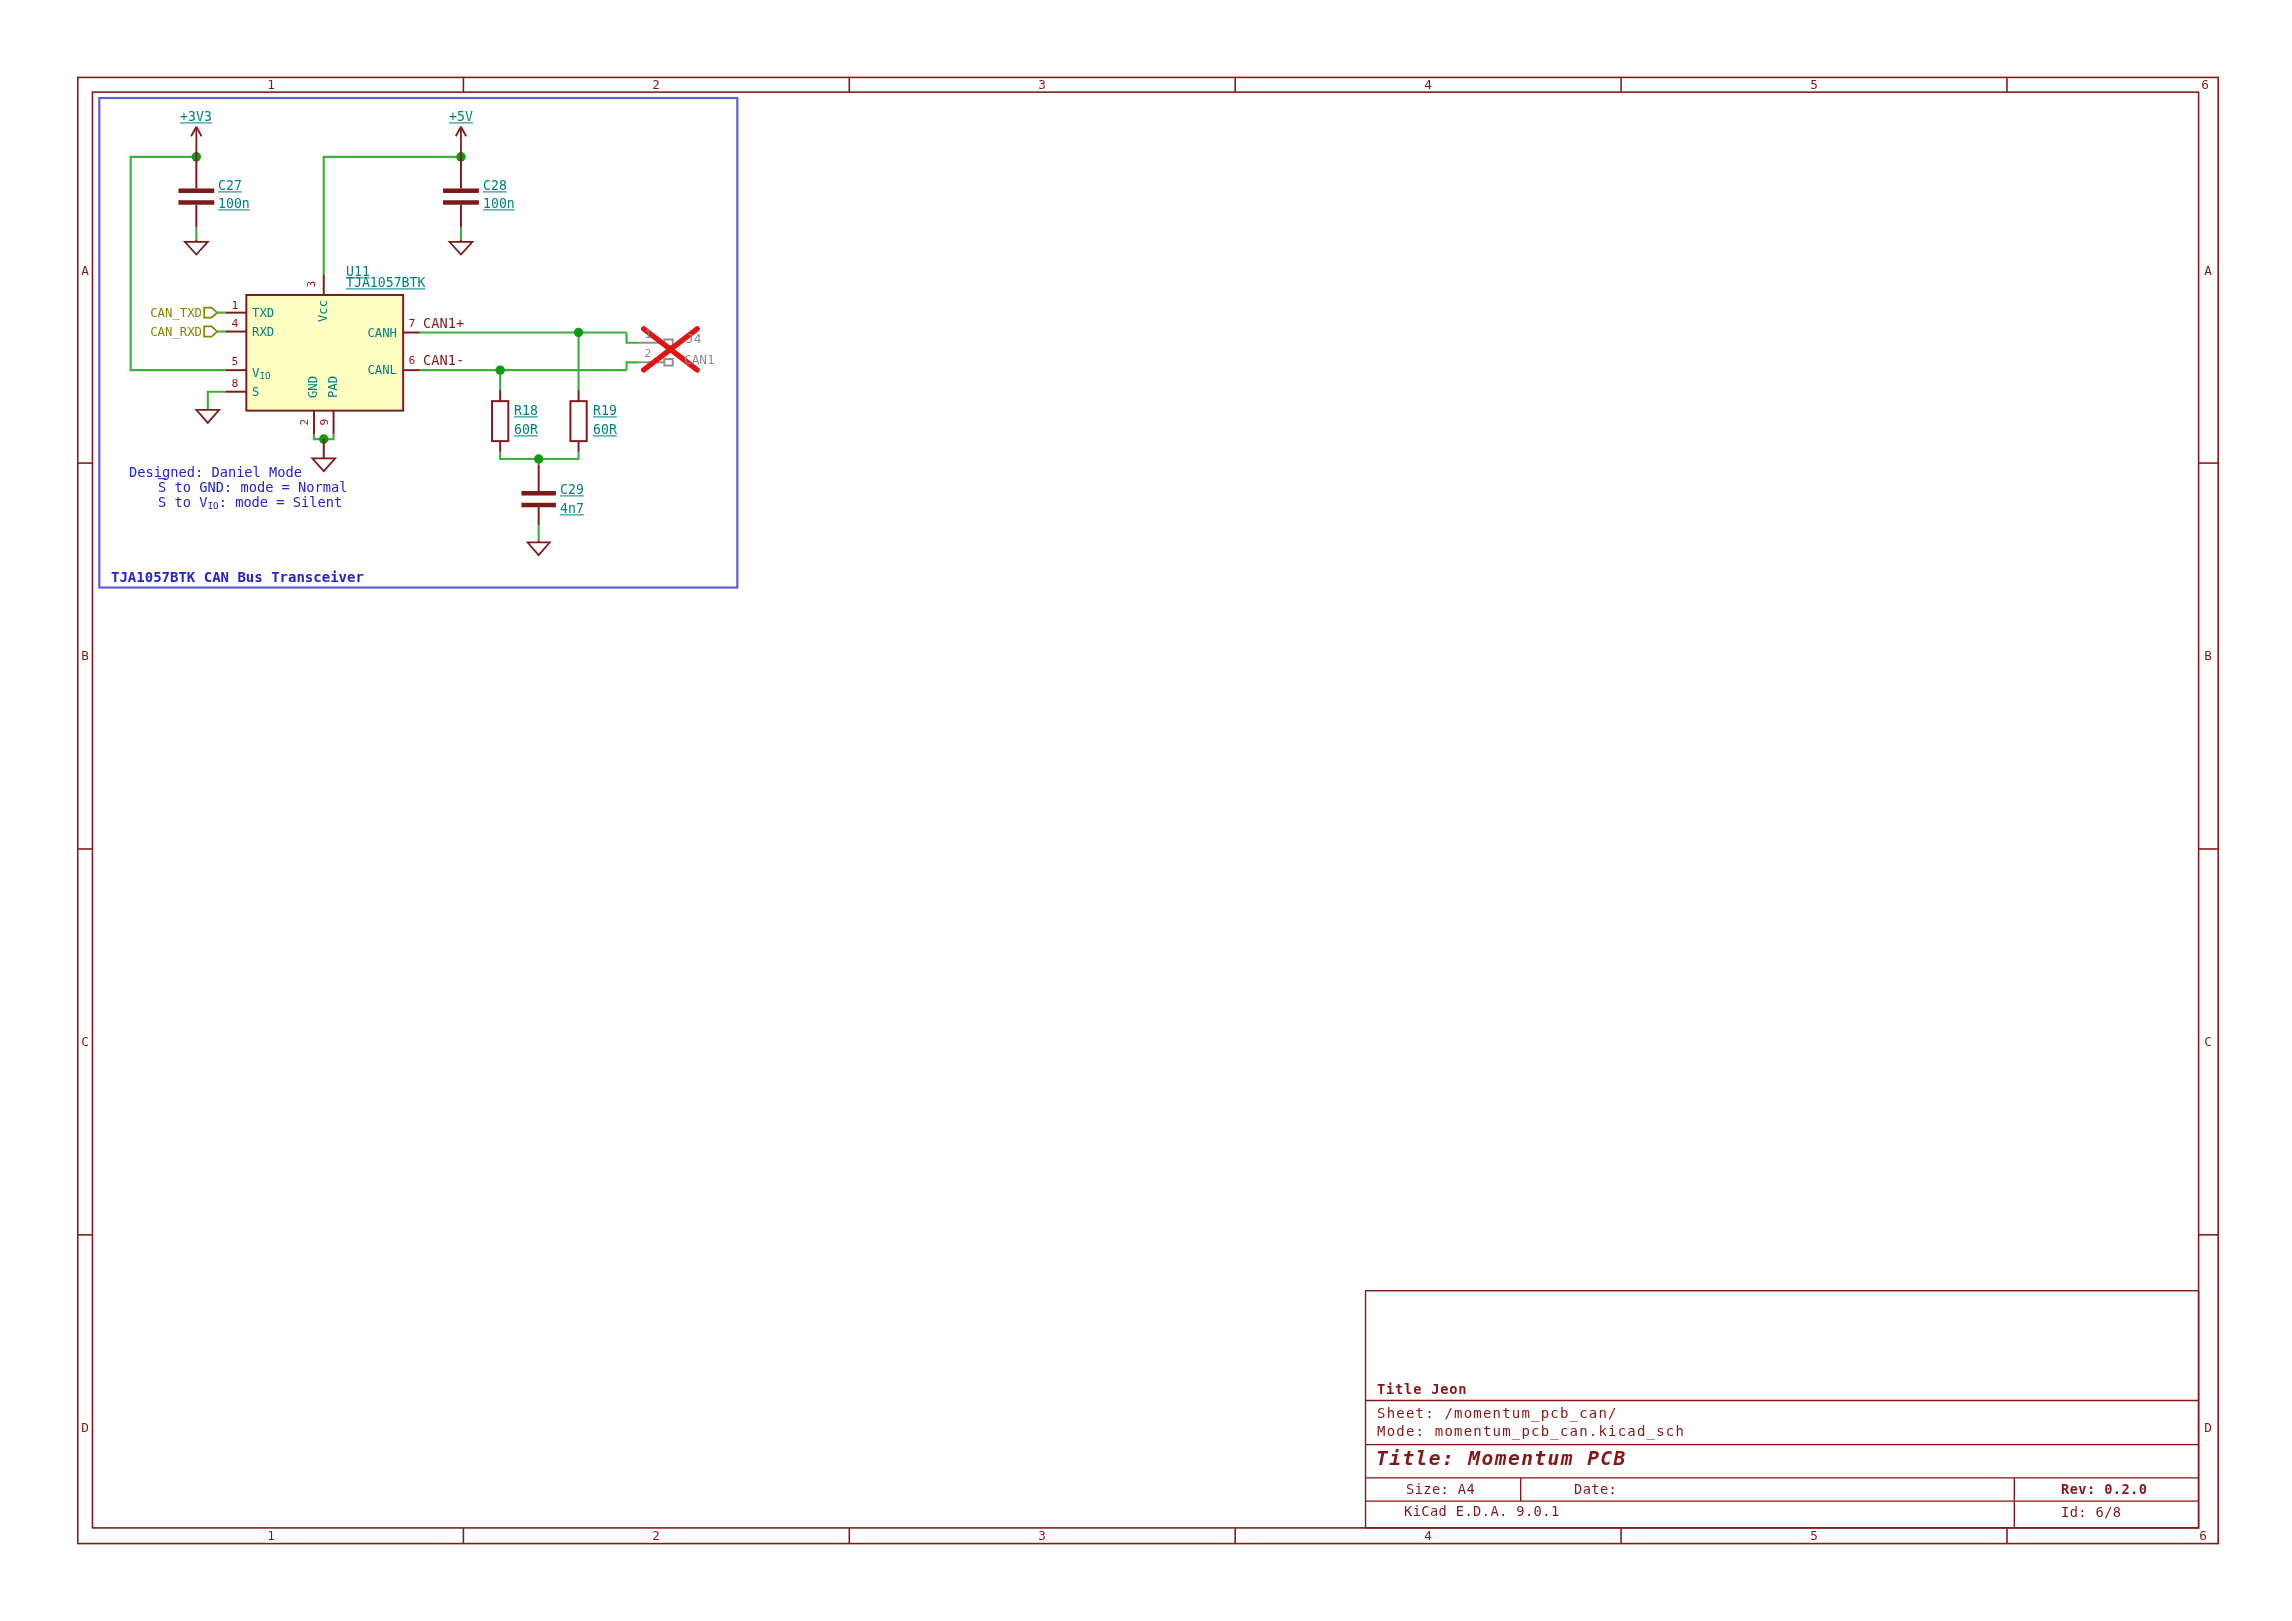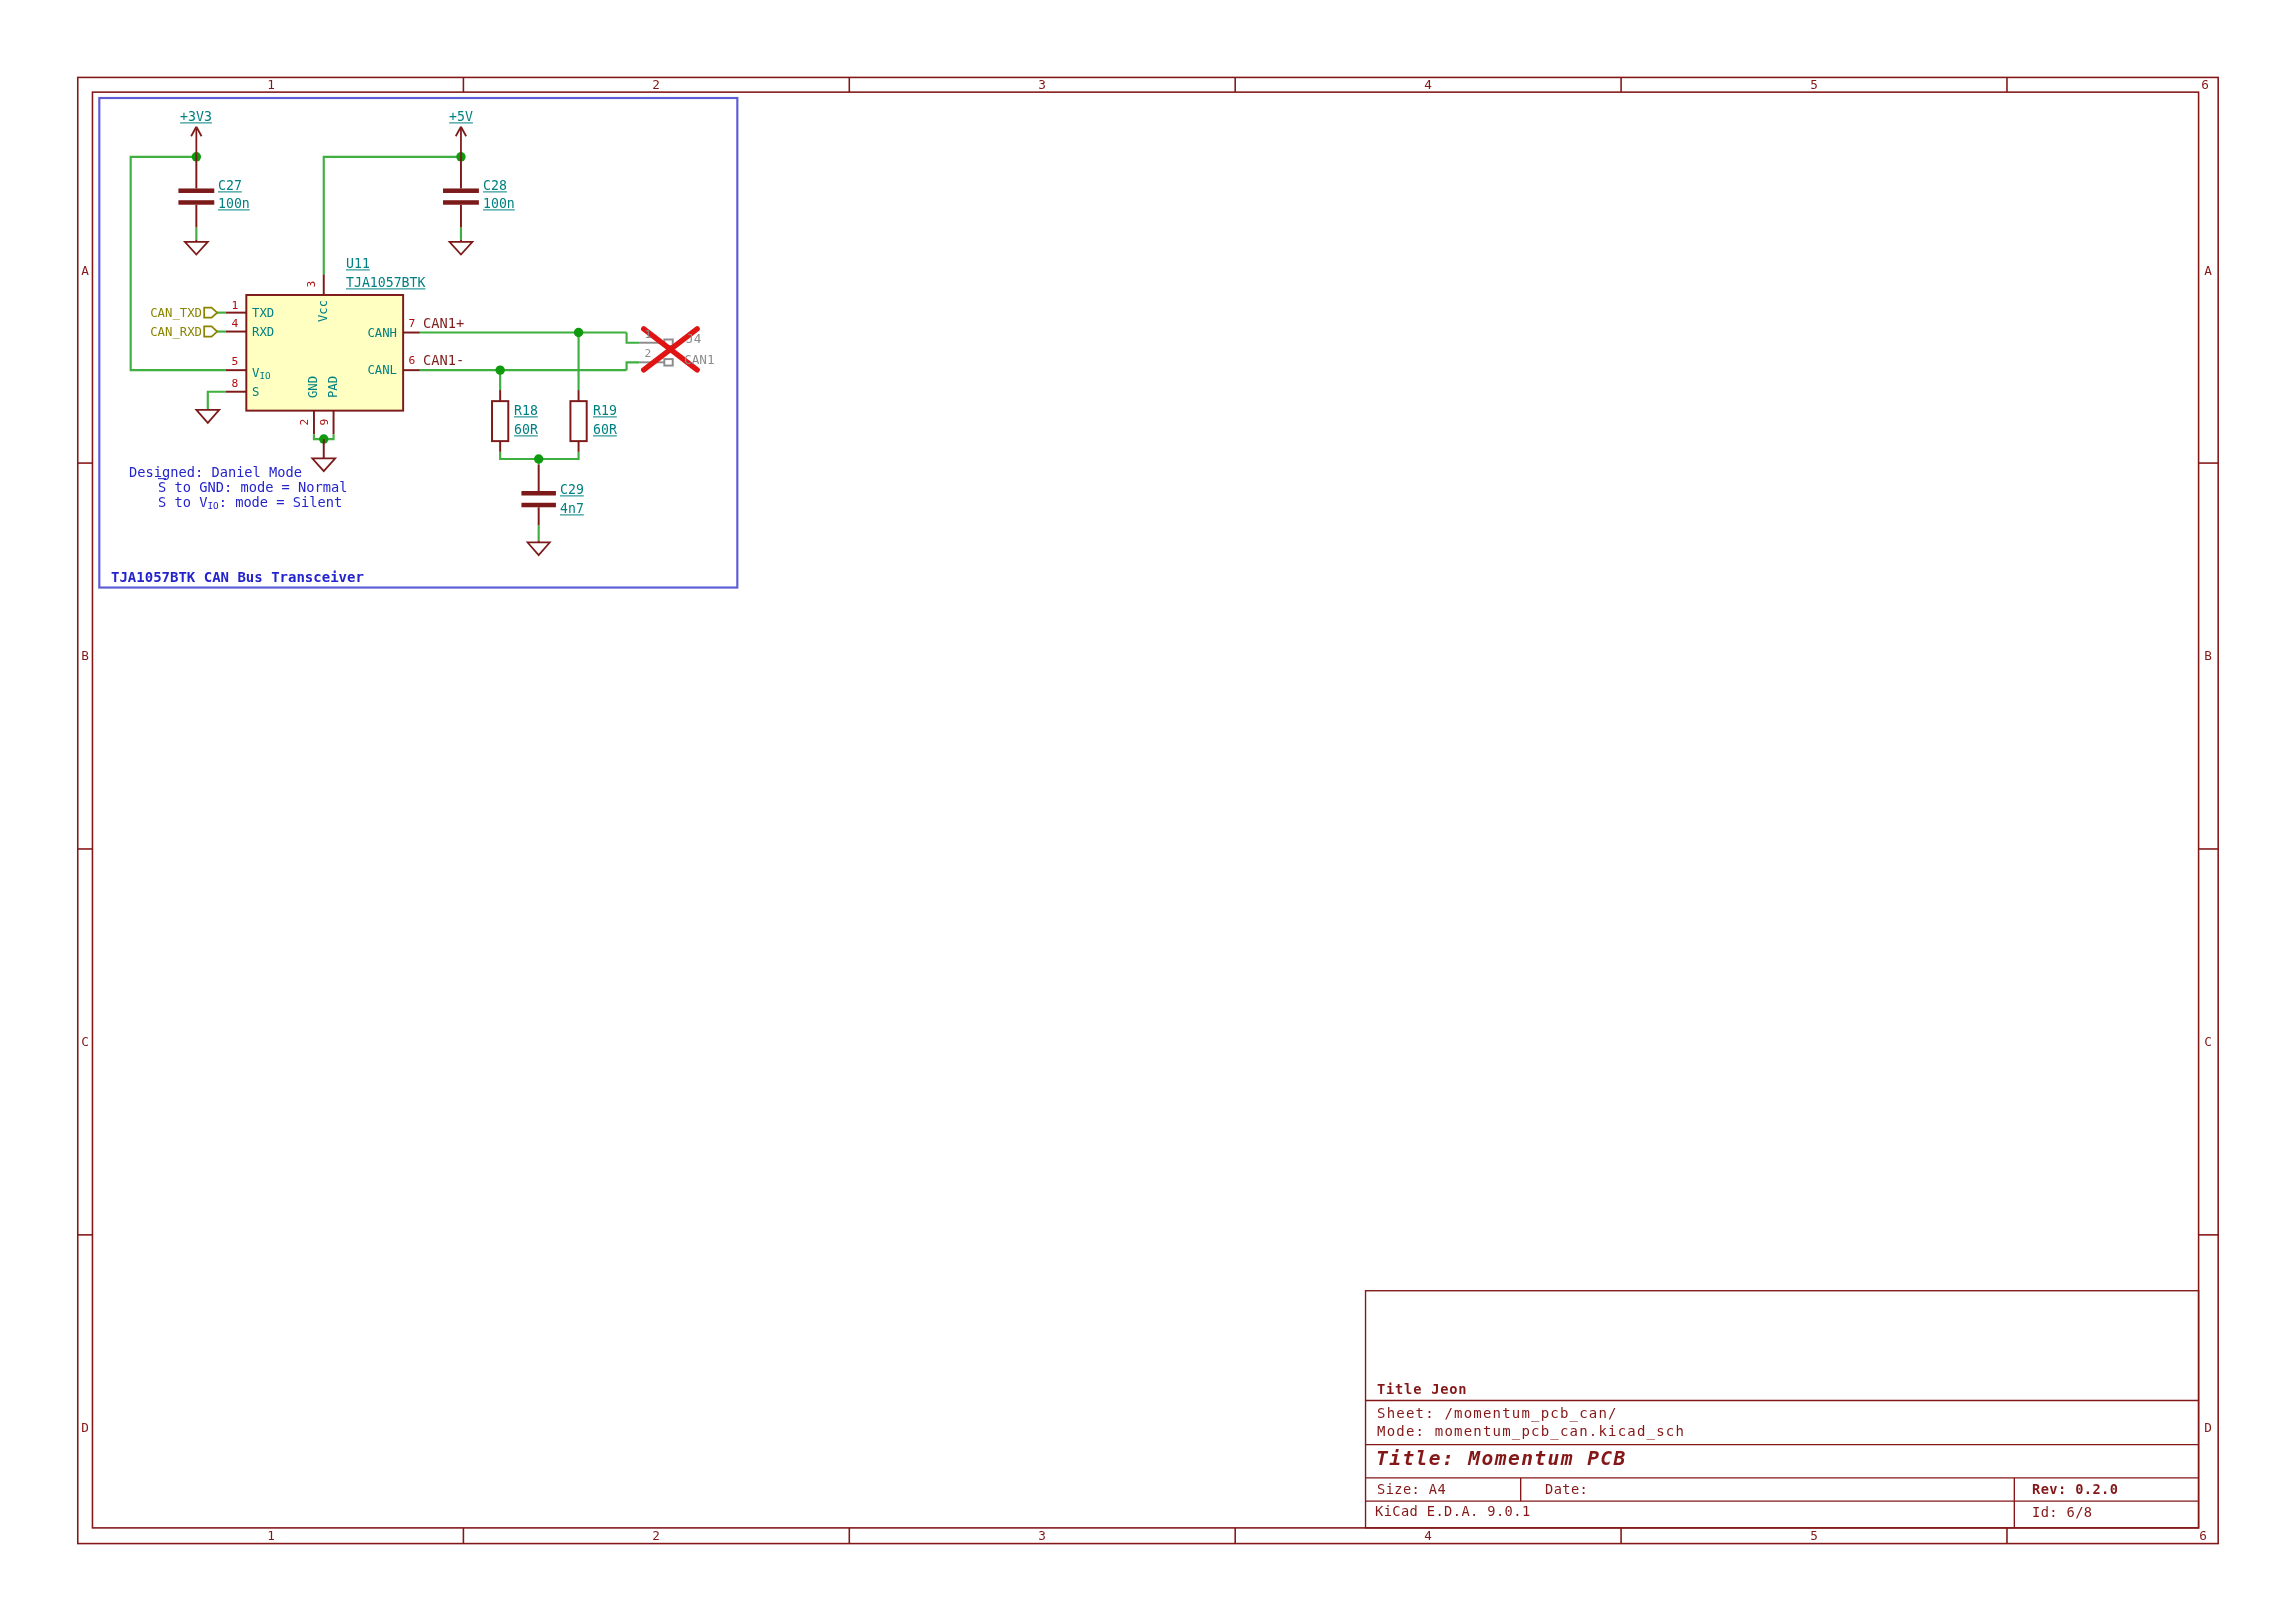--- a/index.html
+++ b/index.html
@@ -25,21 +25,21 @@
   .gry{color:var(--gry);}
   .f11{font-size:11.3px;}
   .f125{font-size:12.3px;}
   .f13{font-size:12.7px;}
   .f135{font-size:13.2px;text-decoration:underline;}
   .f14{font-size:13.7px;}
   .f145{font-size:14px;text-align:right;}
   .b{font-weight:bold;}
   .i{font-style:italic;}
   .tb{font-size:14px;letter-spacing:1.2px;}
-  .tbs{font-size:13.7px;letter-spacing:0.4px;}
+  .tbs{font-size:13.7px;letter-spacing:0.4px;margin-left:29px;}
   .tbt{font-size:19.6px;letter-spacing:1.4px;}
   .ovl{text-decoration:overline;}
   .sub{font-size:9.3px;position:relative;top:2px;}
 </style>
 </head>
 <body>
 
 <div class="sheet">
 
   <svg class="layer" width="2293" height="1621" viewBox="0 0 2339 1654">
@@ -233,21 +233,21 @@
   <span class="t lm teal f135" style="left:483px;top:186px">C28</span>
   <span class="t lm teal f135" style="left:483px;top:204px">100n</span>
   <span class="t lm teal f135" style="left:560px;top:490px">C29</span>
   <span class="t lm teal f135" style="left:560px;top:509px">4n7</span>
 
   <span class="t lm teal f135" style="left:514px;top:411px">R18</span>
   <span class="t lm teal f135" style="left:514px;top:430px">60R</span>
   <span class="t lm teal f135" style="left:593px;top:411px">R19</span>
   <span class="t lm teal f135" style="left:593px;top:430px">60R</span>
 
-  <span class="t lm teal f135" style="left:346px;top:264px">U11</span>
+  <span class="t lm teal f135" style="left:346px;top:272px">U11</span>
   <span class="t lm teal f135" style="left:346px;top:283px">TJA1057BTK</span>
 
   <span class="t lm teal f125" style="left:252px;top:313px">TXD</span>
   <span class="t lm teal f125" style="left:252px;top:332px">RXD</span>
   <span class="t lm teal f125" style="left:252px;top:373px"><span>V</span><span class="sub">IO</span></span>
   <span class="t lm teal f125" style="left:252px;top:392px">S</span>
   <span class="t rm teal f125" style="left:397px;top:333px">CANH</span>
   <span class="t rm teal f125" style="left:397px;top:370px">CANL</span>
   <span class="t rot teal f125" style="left:323px;top:311px">Vcc</span>
   <span class="t rot teal f125" style="left:313px;top:387px">GND</span>

